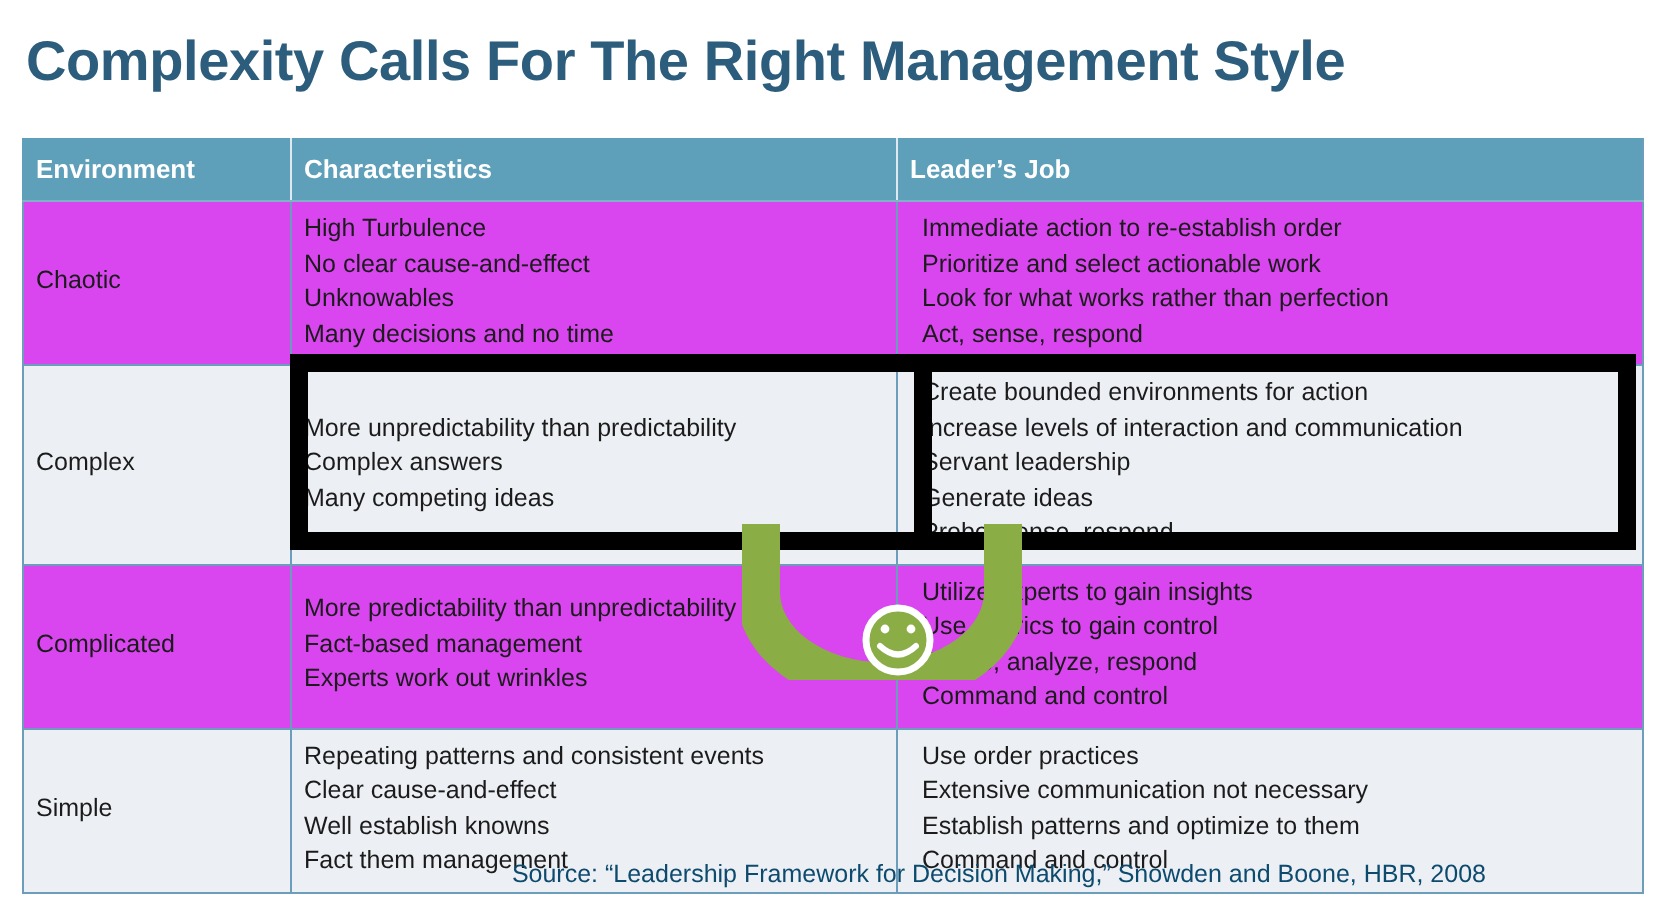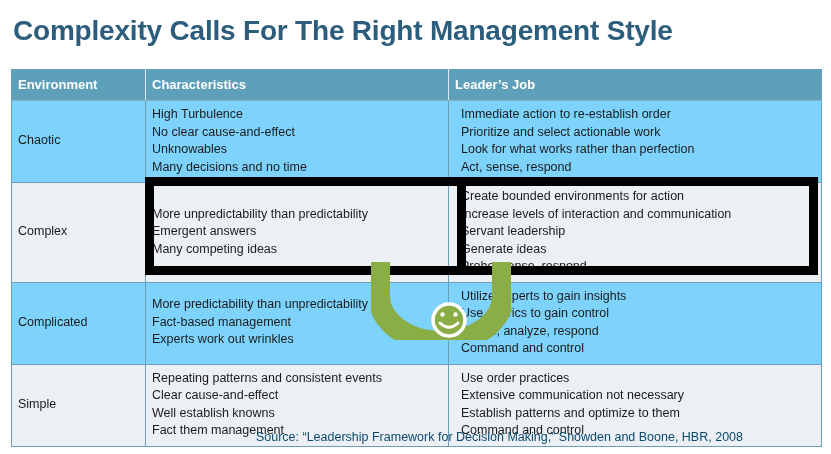--- a/index.html
+++ b/index.html
@@ -65,21 +65,21 @@
   #matrix th:last-child { border-right: none; }
 
   #matrix td {
     vertical-align: middle;
     padding: 5px 0 6px 6px;
     border-right: 1px solid #6c9dbb;
     border-bottom: 1px solid #6c9dbb;
     line-height: 17.5px;
   }
   #matrix td:last-child { border-right: none; padding-left: 12px; }
-  #matrix tr.band-dark  td { background: #7dd3fc; }
+  #matrix tr.band-dark  td { background: #d946ef; }
   #matrix tr.band-light td { background: #eceff3; }
 
   #matrix tr td:first-child {
     border-left: 1px solid #6c9dbb;
   }
   #matrix tr th:first-child {
     border-left: 1px solid #5e9fba;
   }
   #matrix tr th:last-child,
   #matrix tr td:last-child {
@@ -172,21 +172,21 @@
               <li>Look for what works rather than perfection</li>
               <li>Act, sense, respond</li>
             </ul>
           </td>
         </tr>
         <tr class="band-light">
           <td><span class="env-label">Complex</span></td>
           <td>
             <ul class="bullet-list">
               <li>More unpredictability than predictability</li>
-              <li>Emergent answers</li>
+              <li>Complex answers</li>
               <li>Many competing ideas</li>
             </ul>
           </td>
           <td>
             <ul class="bullet-list">
               <li>Create bounded environments for action</li>
               <li>Increase levels of interaction and communication</li>
               <li>Servant leadership</li>
               <li>Generate ideas</li>
               <li>Probe, sense, respond</li>

